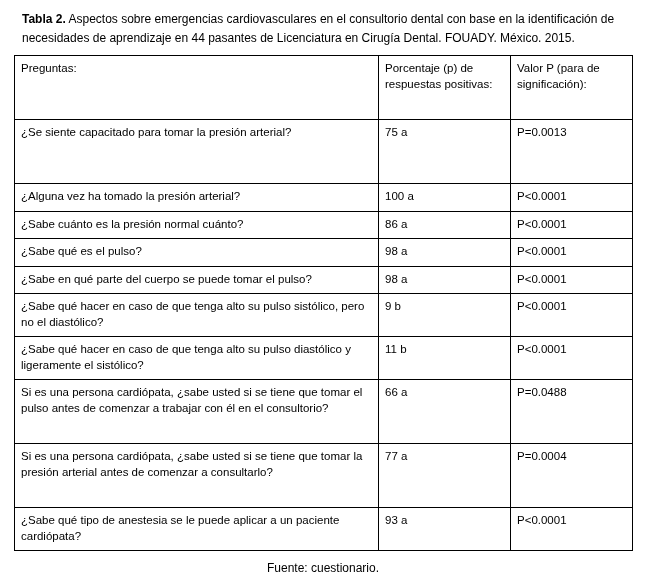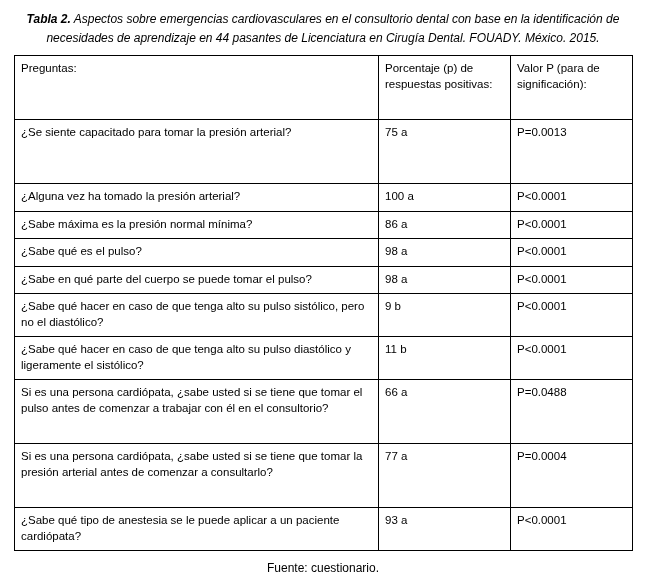--- a/index.html
+++ b/index.html
@@ -15,25 +15,24 @@
     font-size: 11.5px;
   }
   .page {
     width: 646px;
     height: 582px;
     position: relative;
     box-sizing: border-box;
     padding: 0 14px;
   }
   .caption {
-    text-align: center;
+    text-align: left;
     font-size: 12px;
     line-height: 1.55;
     padding: 10px 8px 8px 8px;
-    font-style: italic;
   }
   .caption .lbl {
     font-weight: bold;
   }
   table.t {
     border-collapse: collapse;
     width: 618px;
     margin: 0 auto;
     table-layout: fixed;
     padding-left: 48px;
@@ -109,21 +108,21 @@
           <td class="q" style="height: 52px;">¿Se siente capacitado para tomar la presión arterial?</td>
           <td class="val">75 a</td>
           <td class="pv">P=0.0013</td>
         </tr>
         <tr>
           <td class="q">¿Alguna vez ha tomado la presión arterial?</td>
           <td class="valtop">100 a</td>
           <td class="pvtop">P&lt;0.0001</td>
         </tr>
         <tr>
-          <td class="q">¿Sabe máxima es la presión normal mínima?</td>
+          <td class="q">¿Sabe cuánto es la presión normal cuánto?</td>
           <td class="valtop">86 a</td>
           <td class="pvtop">P&lt;0.0001</td>
         </tr>
         <tr>
           <td class="q">¿Sabe qué es el pulso?</td>
           <td class="valtop">98 a</td>
           <td class="pvtop">P&lt;0.0001</td>
         </tr>
         <tr>
           <td class="q">¿Sabe en qué parte del cuerpo se puede tomar el pulso?</td>

